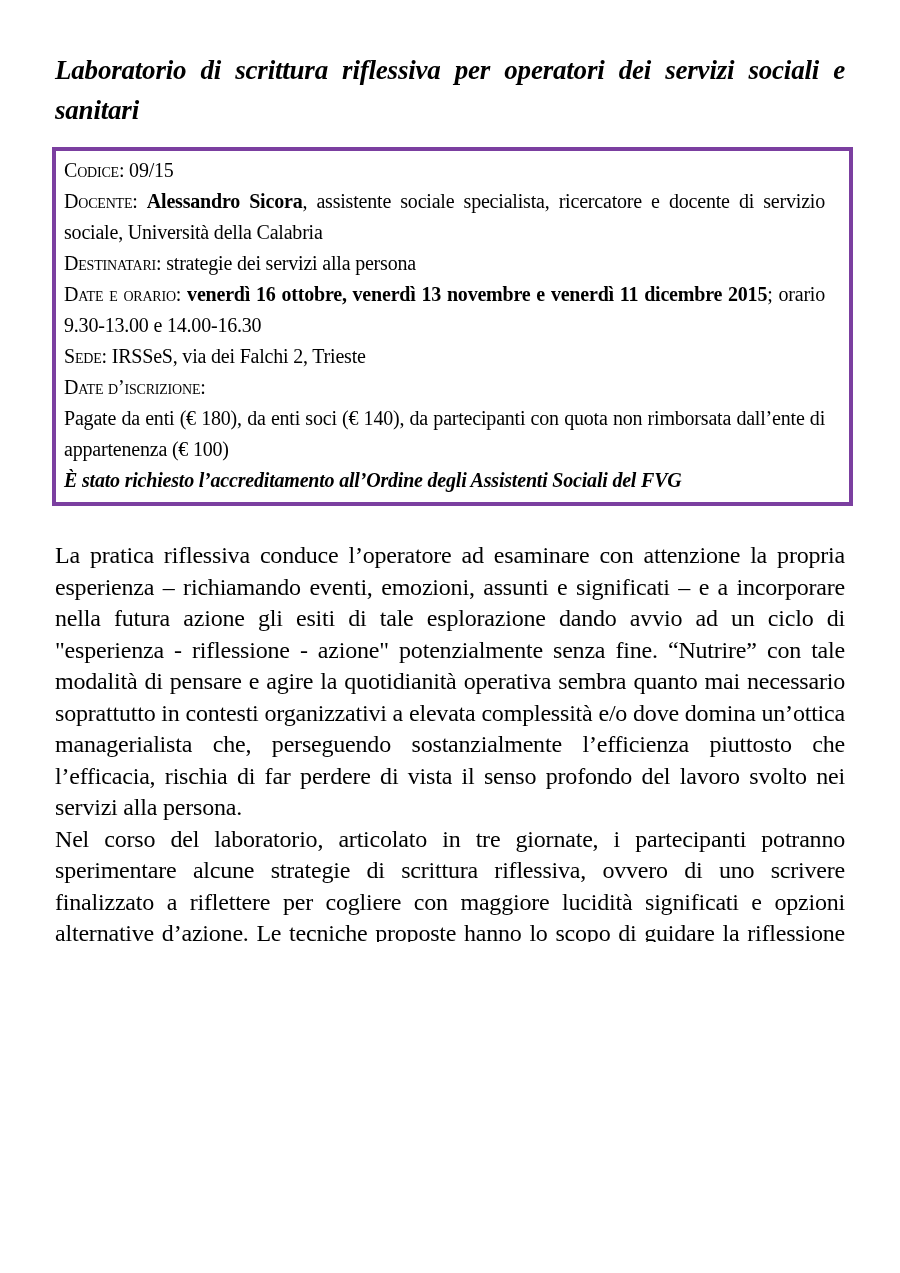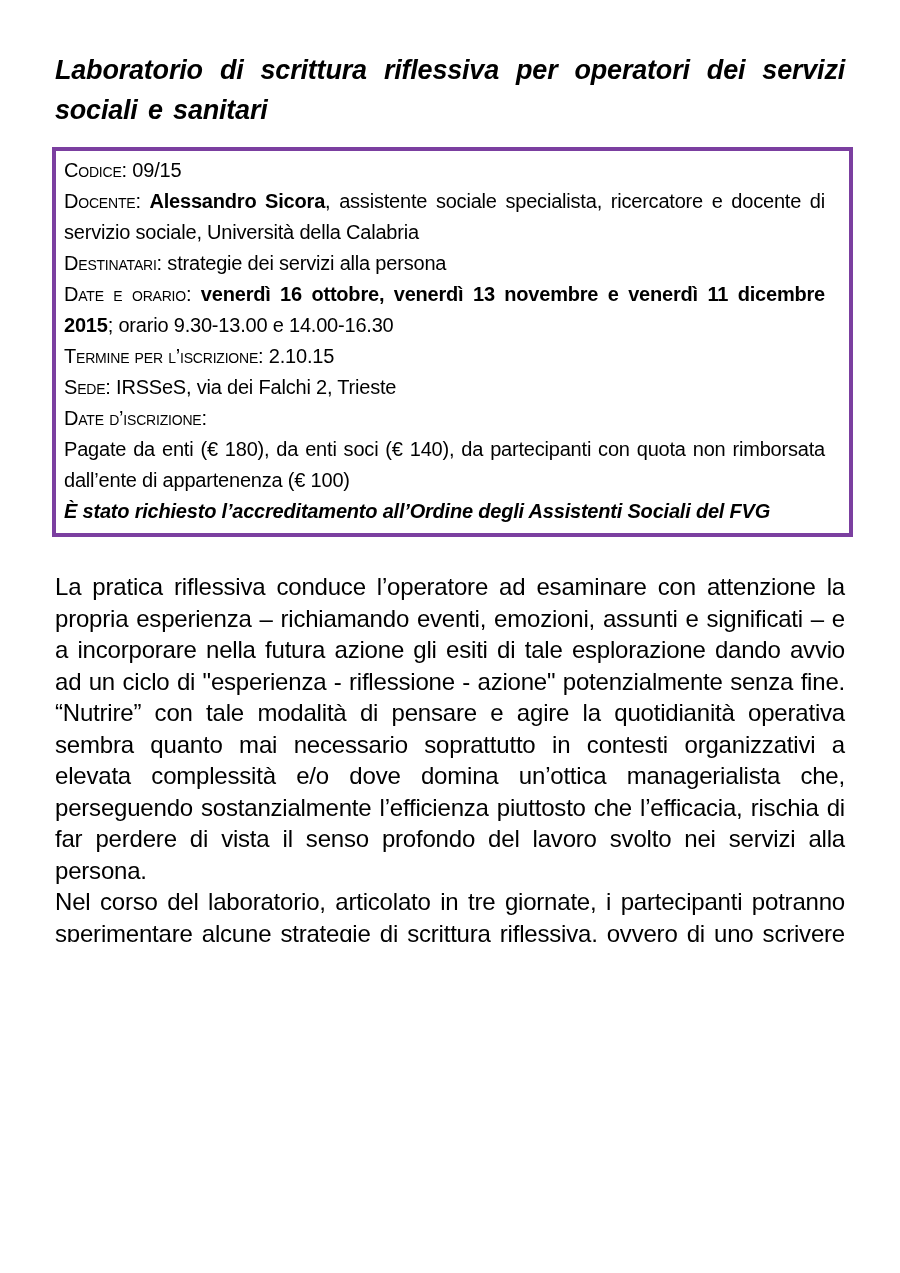--- a/index.html
+++ b/index.html
@@ -4,21 +4,21 @@
 <style>
   * { box-sizing: border-box; }
   html, body { margin: 0; padding: 0; background: #ffffff; }
   .page {
     position: relative;
     width: 900px;
     height: 942px;
     margin: 0 auto;
     background: #ffffff;
     padding: 50px 55px 0 55px;
-    font-family: Liberation Sans, sans-serif;
+    font-family: Liberation Serif, serif;
     color: #000000;
     overflow: hidden;
   }
   .doc-title {
     margin: 0 0 17px 0;
     font-size: 27px;
     font-weight: bold;
     font-style: italic;
     line-height: 40px;
     text-align: justify;
@@ -65,21 +65,20 @@
   <div class="info-box">
 
     <p class="info-line"><span class="sc">Codice:</span> <span>09/15</span></p>
 
     <p class="info-line"><span class="sc">Docente:</span> <span class="b">Alessandro Sicora</span><span>, assistente sociale specialista, ricercatore e docente di servizio sociale, Università della Calabria</span></p>
 
     <p class="info-line"><span class="sc">Destinatari:</span> <span>strategie dei servizi alla persona</span></p>
 
     <p class="info-line"><span class="sc">Date e orario:</span> <span class="b">venerdì 16 ottobre, venerdì 13 novembre e venerdì 11 dicembre 2015</span><span>; orario 9.30-13.00 e 14.00-16.30</span></p>
 
-    <p class="info-line"><span class="sc">Termine per l’iscrizione:</span> <span>2.10.15</span></p>
 
     <p class="info-line"><span class="sc">Sede:</span> <span>IRSSeS, via dei Falchi 2, Trieste</span></p>
 
     <p class="info-line"><span class="sc">Date d’iscrizione:</span></p>
 
     <p class="info-line">Pagate da enti (€ 180), da enti soci (€ 140), da partecipanti con quota non rimborsata dall’ente di appartenenza (€ 100)</p>
 
     <p class="info-line bi">È stato richiesto l’accreditamento all’Ordine degli Assistenti Sociali del FVG</p>
 
   </div>

